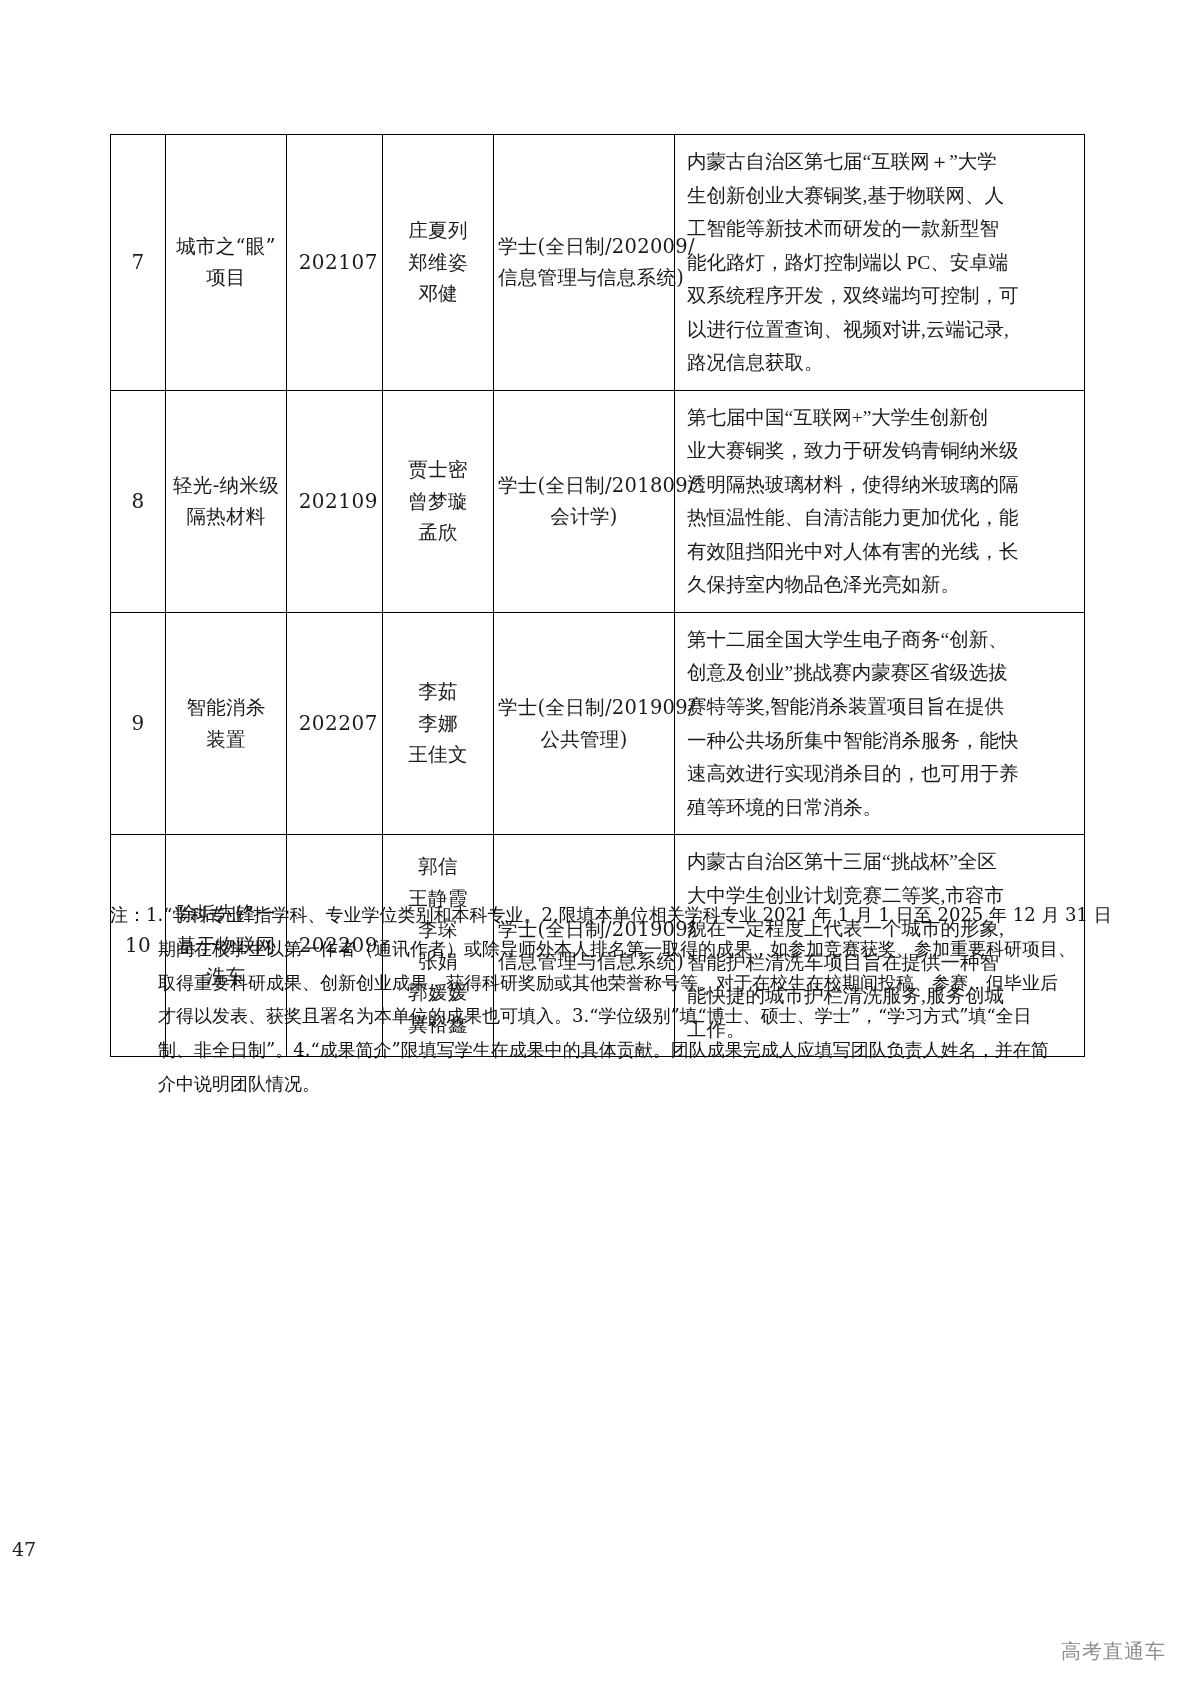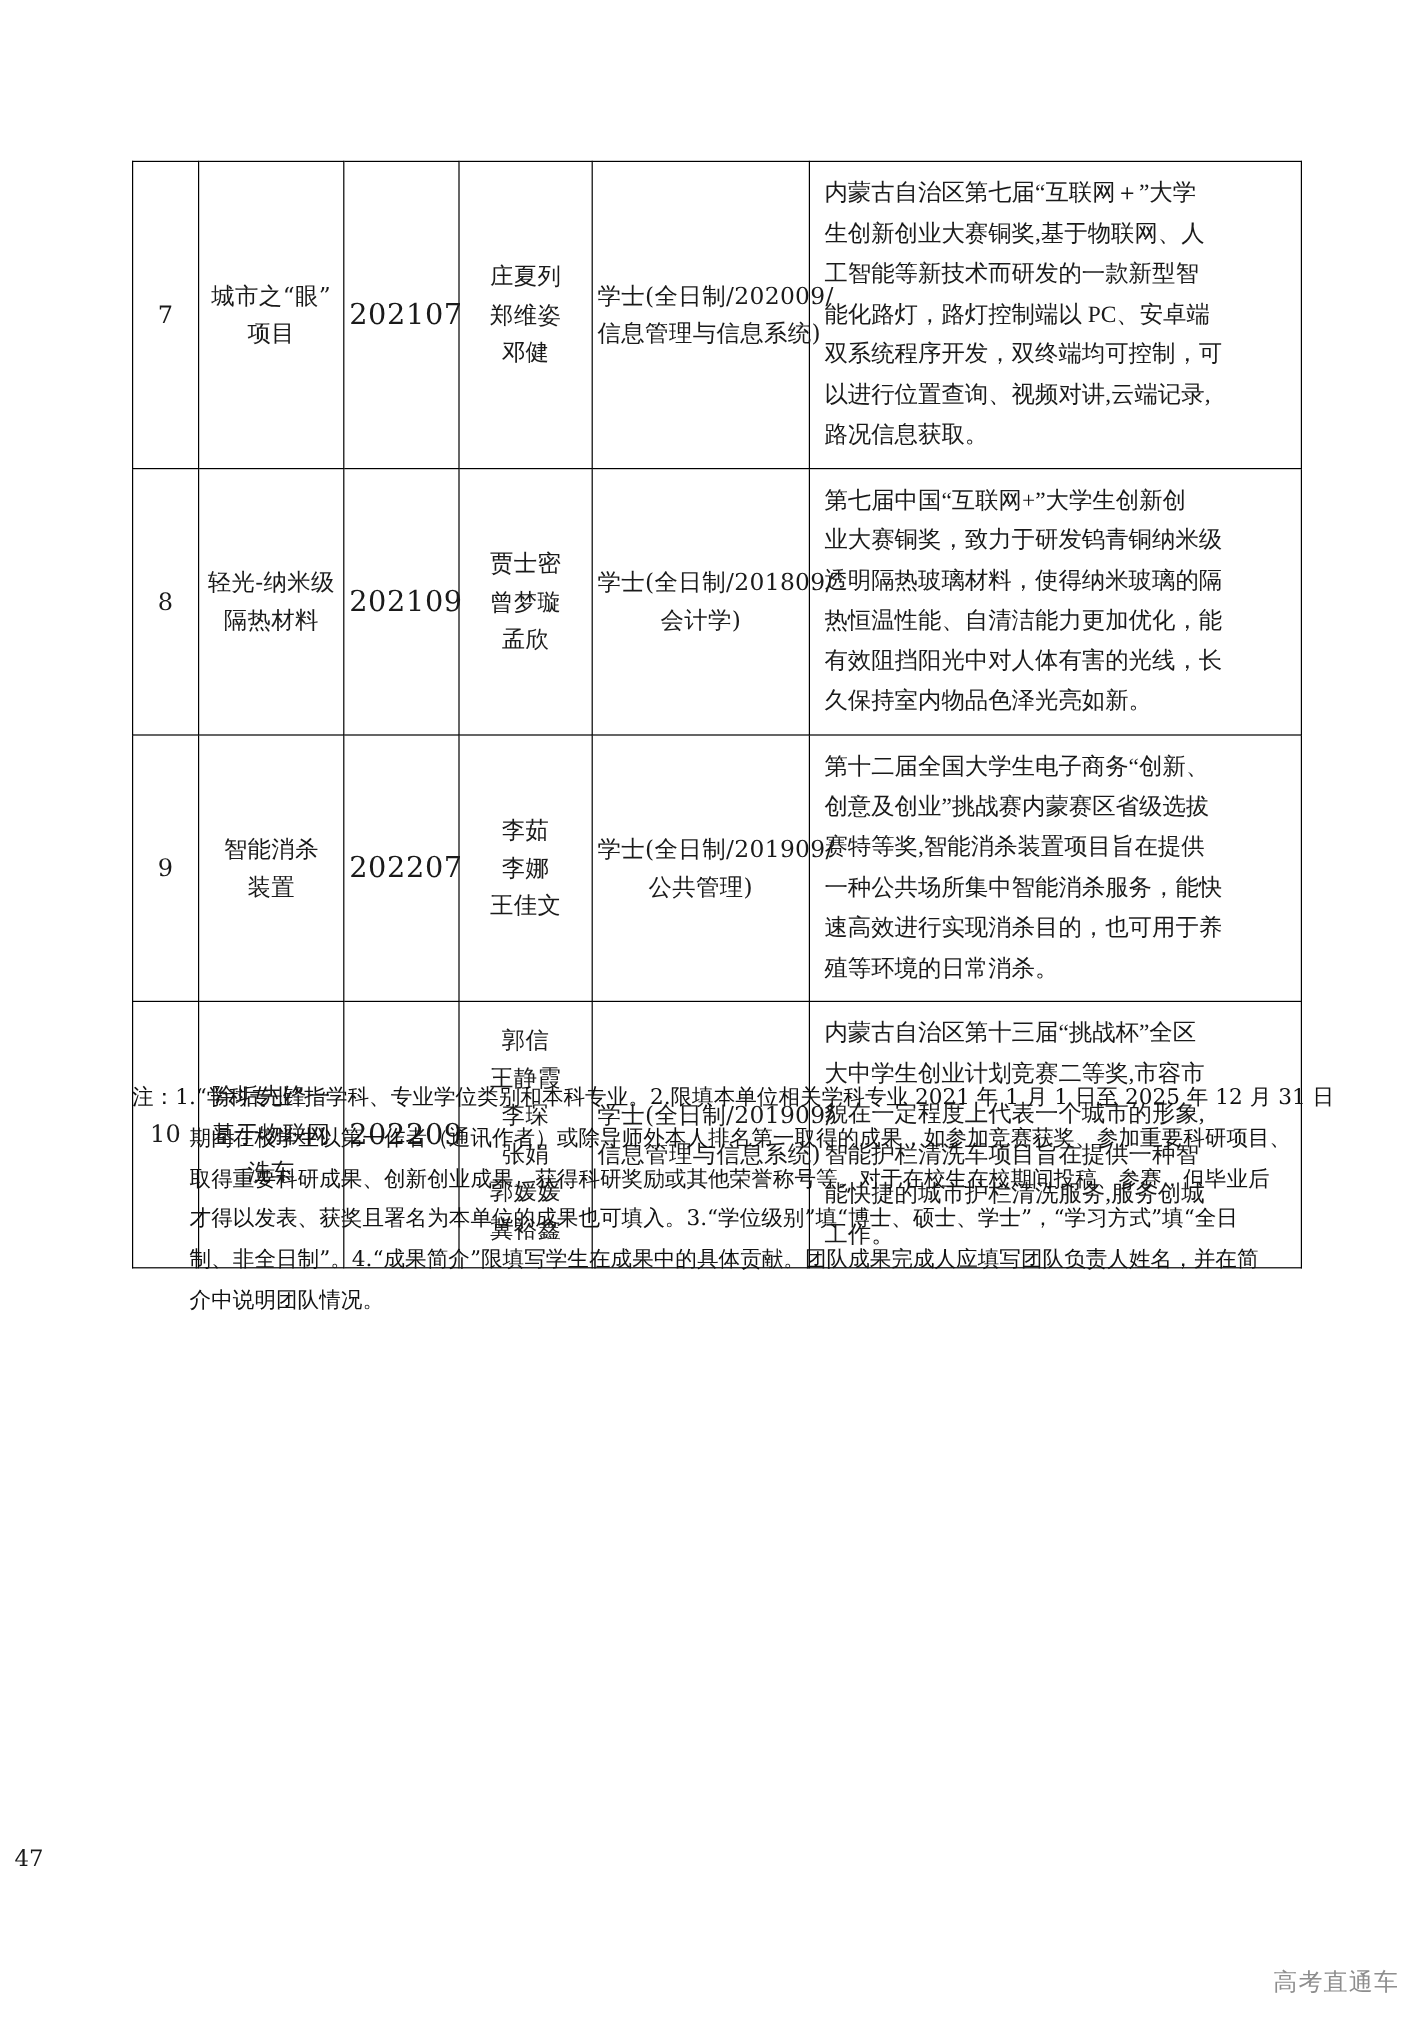--- a/index.html
+++ b/index.html
@@ -66,22 +66,23 @@
     font-size: 19.5px;
     text-align: justify;
     text-justify: inter-ideograph;
     font-family: Liberation Serif, serif;
   }
   .cell-desc .ln {
     display: block;
     white-space: nowrap;
   }
   .cell-code {
-    font-size: 24px;
+    font-size: 20px;
     letter-spacing: 0.5px;
+    text-align: right;
   }
 
   .note {
     position: absolute;
     left: 110px;
     top: 898px;
     width: 930px;
     font-size: 18px;
     line-height: 1.88;
     color: #111;

